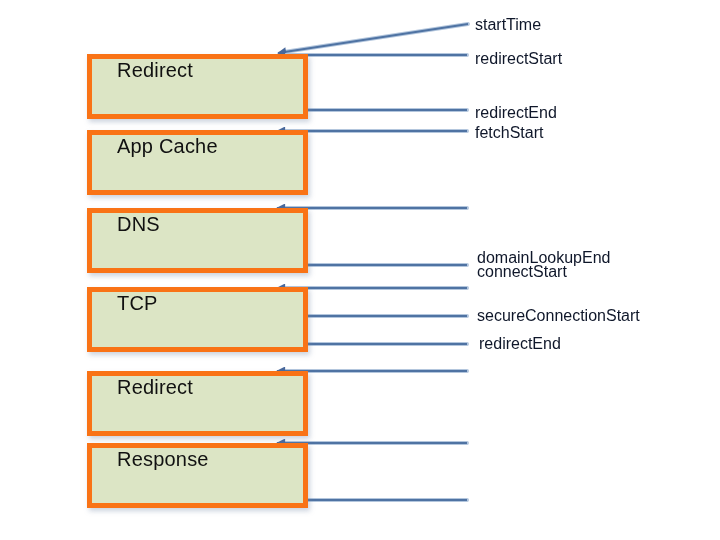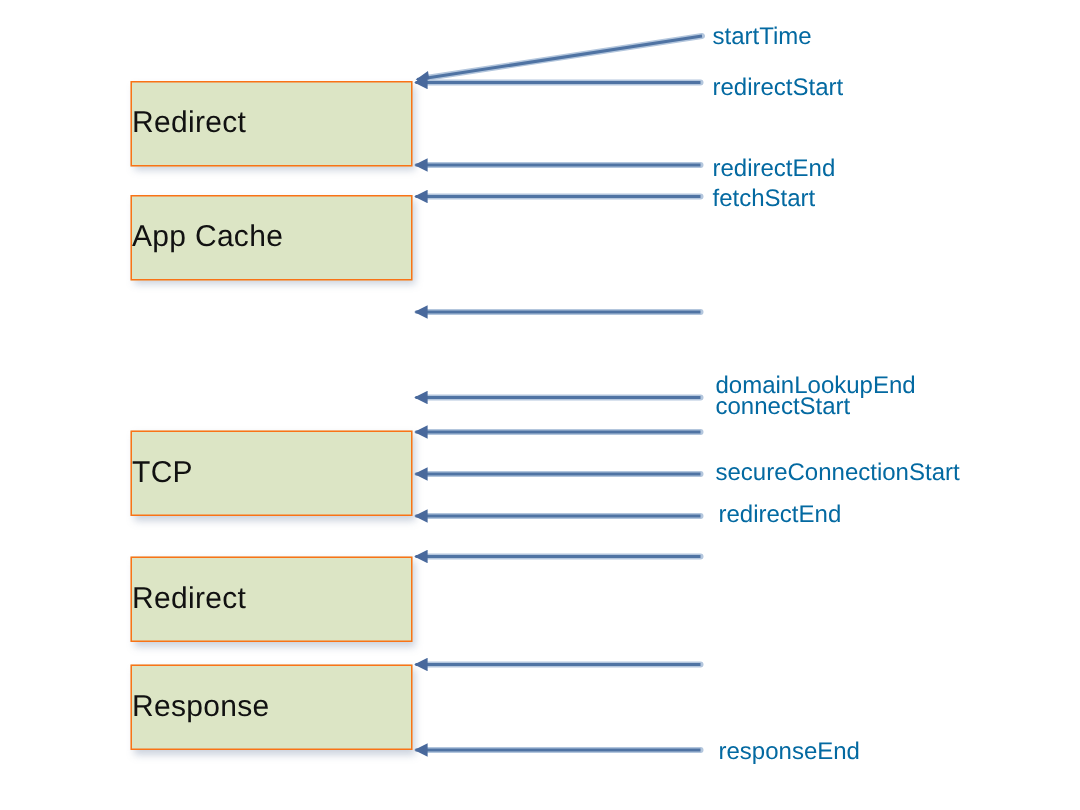--- a/index.html
+++ b/index.html
@@ -10,31 +10,32 @@
     font-family:"Liberation Sans",sans-serif;
     overflow:hidden;
   }
   svg.arrow-layer{position:absolute;left:0;top:0;pointer-events:none;}
   .halo{stroke:#b3c6dd;stroke-width:4;fill:none;stroke-linecap:round;}
   .core{stroke:#4f73a3;stroke-width:2;fill:none;}
   .phase-box{
     position:absolute;
     left:87px;width:186px;height:55px;
     background:#dce5c5;
-    border:1px solid #f97316;
+    border:5px solid #f97316;
     box-shadow:2px 3px 5px rgba(110,130,160,0.35);
-    display:flex;align-items:center;
+    display:flex;align-items:flex-start;
+    padding-left:25px;
     font-size:20px;color:#111111;
     letter-spacing:0.2px;
   }
   .b0{top:54px}.b1{top:130px}.b2{top:208px}.b3{top:287px}.b4{top:371px}.b5{top:443px}
   .event-label{
     position:absolute;
     font-size:16px;line-height:20px;
-    color:#0369a1;white-space:nowrap;
+    color:#0f172a;white-space:nowrap;
   }
   .e0{top:15px;left:475px}
   .e1{top:49px;left:475px}
   .e2{top:103px;left:475px}
   .e3{top:123px;left:475px}
   .e4{top:198px;left:478px}
   .e5{top:248px;left:477px}
   .e6{top:262px;left:477px}
   .e7{top:306px;left:477px}
   .e8{top:334px;left:479px}
@@ -103,33 +104,35 @@
       <line class="core" x1="467" y1="500" x2="277" y2="500" marker-end="url(#ah)"></line>
     </g>
   </svg>
 
   <div class="phase-box b0">
     <span>Redirect</span>
   </div>
   <div class="phase-box b1">
     <span>App Cache</span>
   </div>
+  <div class="phase-box b2">
+    <span>DNS</span>
+  </div>
   <div class="phase-box b3">
     <span>TCP</span>
   </div>
   <div class="phase-box b4">
     <span>Redirect</span>
   </div>
   <div class="phase-box b5">
     <span>Response</span>
   </div>
 
   <div class="event-label e0">startTime</div>
   <div class="event-label e1">redirectStart</div>
   <div class="event-label e2">redirectEnd</div>
   <div class="event-label e3">fetchStart</div>
   <div class="event-label e5">domainLookupEnd</div>
   <div class="event-label e6">connectStart</div>
   <div class="event-label e7">secureConnectionStart</div>
   <div class="event-label e8">redirectEnd</div>
-  <div class="event-label e11">responseEnd</div>
 
 </div>
 
 </body></html>

